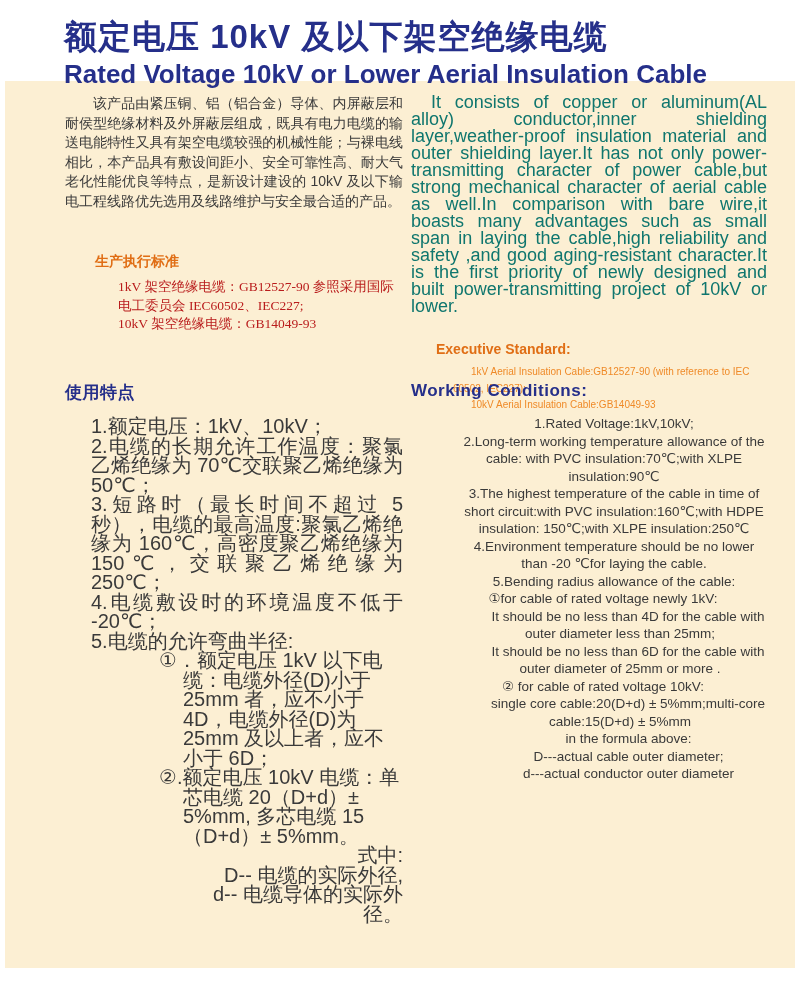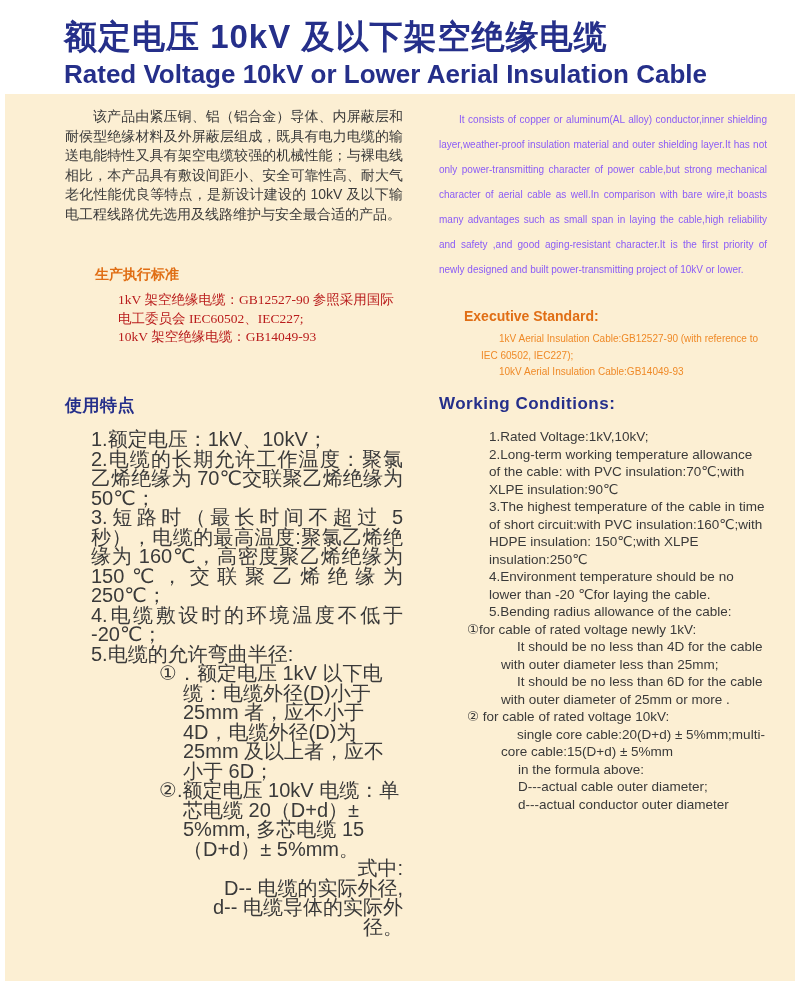--- a/index.html
+++ b/index.html
@@ -5,65 +5,65 @@
   * { margin: 0; padding: 0; box-sizing: border-box; }
   html, body { width: 800px; }
   body {
     width: 800px; height: 990px;
     background: #ffffff;
     font-family: "Liberation Sans", "DejaVu Sans", sans-serif;
     color: #3a3a3a;
     overflow: hidden;
   }
   
-  .header { padding: 18px 0 0 64px; height: 94px; background: #ffffff; }
+  .header { padding: 18px 0 0 64px; height: 81px; background: #ffffff; }
   .title-cn {
     font-size: 33px; font-weight: bold; color: #252F8A;
     letter-spacing: 1px; line-height: 1.15;
   }
   .title-en {
     font-size: 26px; font-weight: bold; color: #252F8A;
     line-height: 1.1; margin-top: 4px; letter-spacing: 0px;
   }
   
   .panel {
     margin: 0 5px; height: 887px;
     background: #FCEFD3;
     padding: 13px 28px 30px 60px;
   }
   .cols {
     display: grid;
     grid-template-columns: 338px 1fr;
     grid-template-rows: 287px auto;
-    column-gap: 36px;
+    column-gap: 8px;
   }
   
   .intro-cn {
     font-size: 14px; line-height: 19.5px; text-align: justify;
     text-indent: 2em; color: #3a3a3a;
   }
   .intro-en {
-    font-size: 10px; line-height: 25px; text-align: justify;
-    text-indent: 20px; color: #8b5cf6;
+    font-size: 18px; line-height: 17px; text-align: justify;
+    text-indent: 20px; color: #0f766e;
   }
   
   .std-cn { margin-top: 42px; margin-left: 30px; font-family: Liberation Serif, serif; }
   .std-en { margin-top: 26px; margin-left: 25px; }
   .std-heading { font-size: 14px; font-weight: bold; color: #E06E15; margin-bottom: 7px; }
   .std-cn p { font-size: 13.5px; line-height: 18.5px; color: #b91c1c; margin-left: 23px; }
   .std-en p { font-size: 10px; line-height: 16.5px; color: #EF8A28; margin-left: 17px; text-indent: 18px; }
   
   .feat-heading {
     font-size: 17px; font-weight: bold; color: #252F8A; letter-spacing: 0.5px;
   }
   .feat-cn .list { margin-top: 13px; margin-left: 26px; }
   .feat-cn .list p { font-size: 20px; line-height: 19.5px; text-align: justify; color: #3a3a3a; }
   .feat-cn .list p.lvl2 { margin-left: 92px; text-indent: -24px; text-align: left; }
   .feat-cn .list p.lvl3 { margin-left: 84px; text-align: right; }
-  .feat-en .list { margin-top: 14px; }
+  .feat-en .list { margin-top: 14px; text-align: center; }
   .feat-en .list p { font-size: 13.5px; line-height: 17.5px; color: #3a3a3a; margin-left: 50px; }
   .feat-en .list p.lvl2 { margin-left: 28px; }
   .feat-en .list p.lvl3 { margin-left: 62px; text-indent: 16px; }
   .feat-en .list p.lvl4 { margin-left: 79px; }
 </style>
 </head>
 <body>
 
 <div class="header">
   <div class="title-cn">额定电压 10kV 及以下架空绝缘电缆</div>

